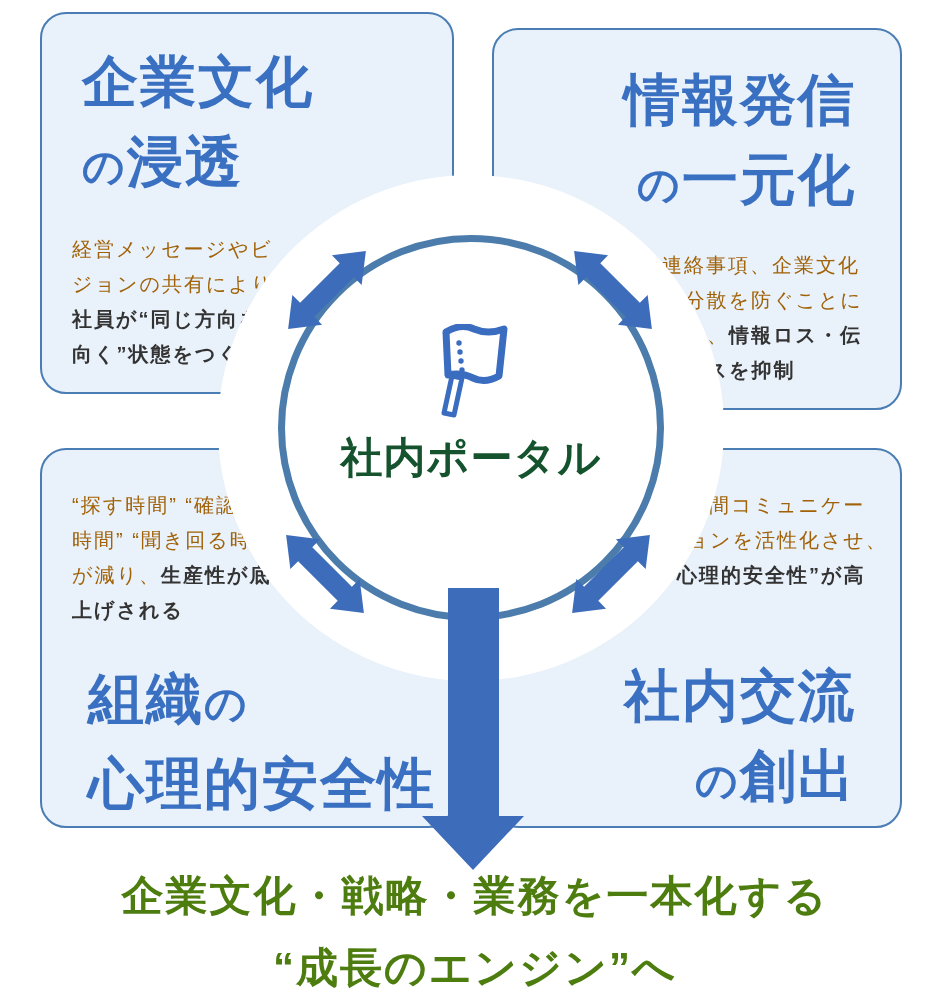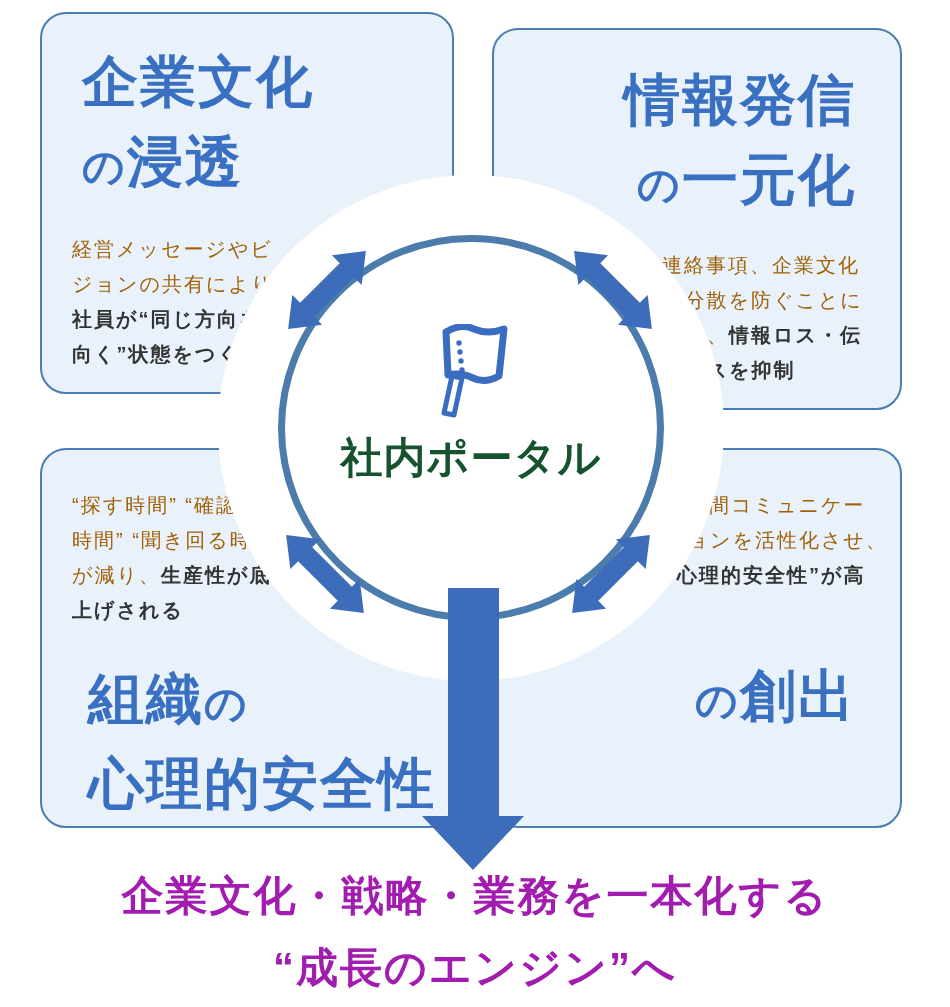--- a/index.html
+++ b/index.html
@@ -51,21 +51,21 @@
   .flag{position:absolute;left:433px;top:324px;width:82px;height:96px;}
   
   .dbl{position:absolute;width:110px;height:44px;}
   .a-nw{left:272px;top:268px;transform:rotate(-45deg);}
   .a-ne{left:558px;top:268px;transform:rotate(45deg);}
   .a-sw{left:270px;top:552px;transform:rotate(45deg);}
   .a-se{left:556px;top:552px;transform:rotate(-45deg);}
   .big-arrow{position:absolute;left:420px;top:588px;width:106px;height:284px;}
   
   .footer-line{
-    position:absolute;left:0;width:950px;text-align:center;color:#a21caf;
+    position:absolute;left:0;width:950px;text-align:center;color:#4d7c0f;
     font-weight:700;font-size:42px;letter-spacing:2px;white-space:nowrap;
   }
   .footer-1{top:868px;}
   .footer-2{top:940px;}
 </style>
 </head>
 <body>
 
 <div class="stage">
 
@@ -108,20 +108,21 @@
     </div>
   </div>
 
   <div class="box box-br">
     <div class="body body-br">
       <div class="line"><span class="g">社員間コミュニケー</span><span class="b"></span></div>
       <div class="line"><span class="g">ションを活性化させ、</span><span class="b"></span></div>
       <div class="line"><span class="g"></span><span class="b">“心理的安全性”が高</span></div>
     </div>
     <div class="title title-br">
+      <div><span>社内交流</span></div>
       <div><span class="small">の</span><span>創出</span></div>
     </div>
   </div>
 
   <div class="white-circle"></div>
   <div class="ring"></div>
 
   <svg class="dbl a-nw" viewBox="0 0 110 44">
     <polygon points="0,22 27,1 27,12 83,12 83,1 110,22 83,43 83,32 27,32 27,43" fill="#3d6cba"></polygon>
   </svg>

